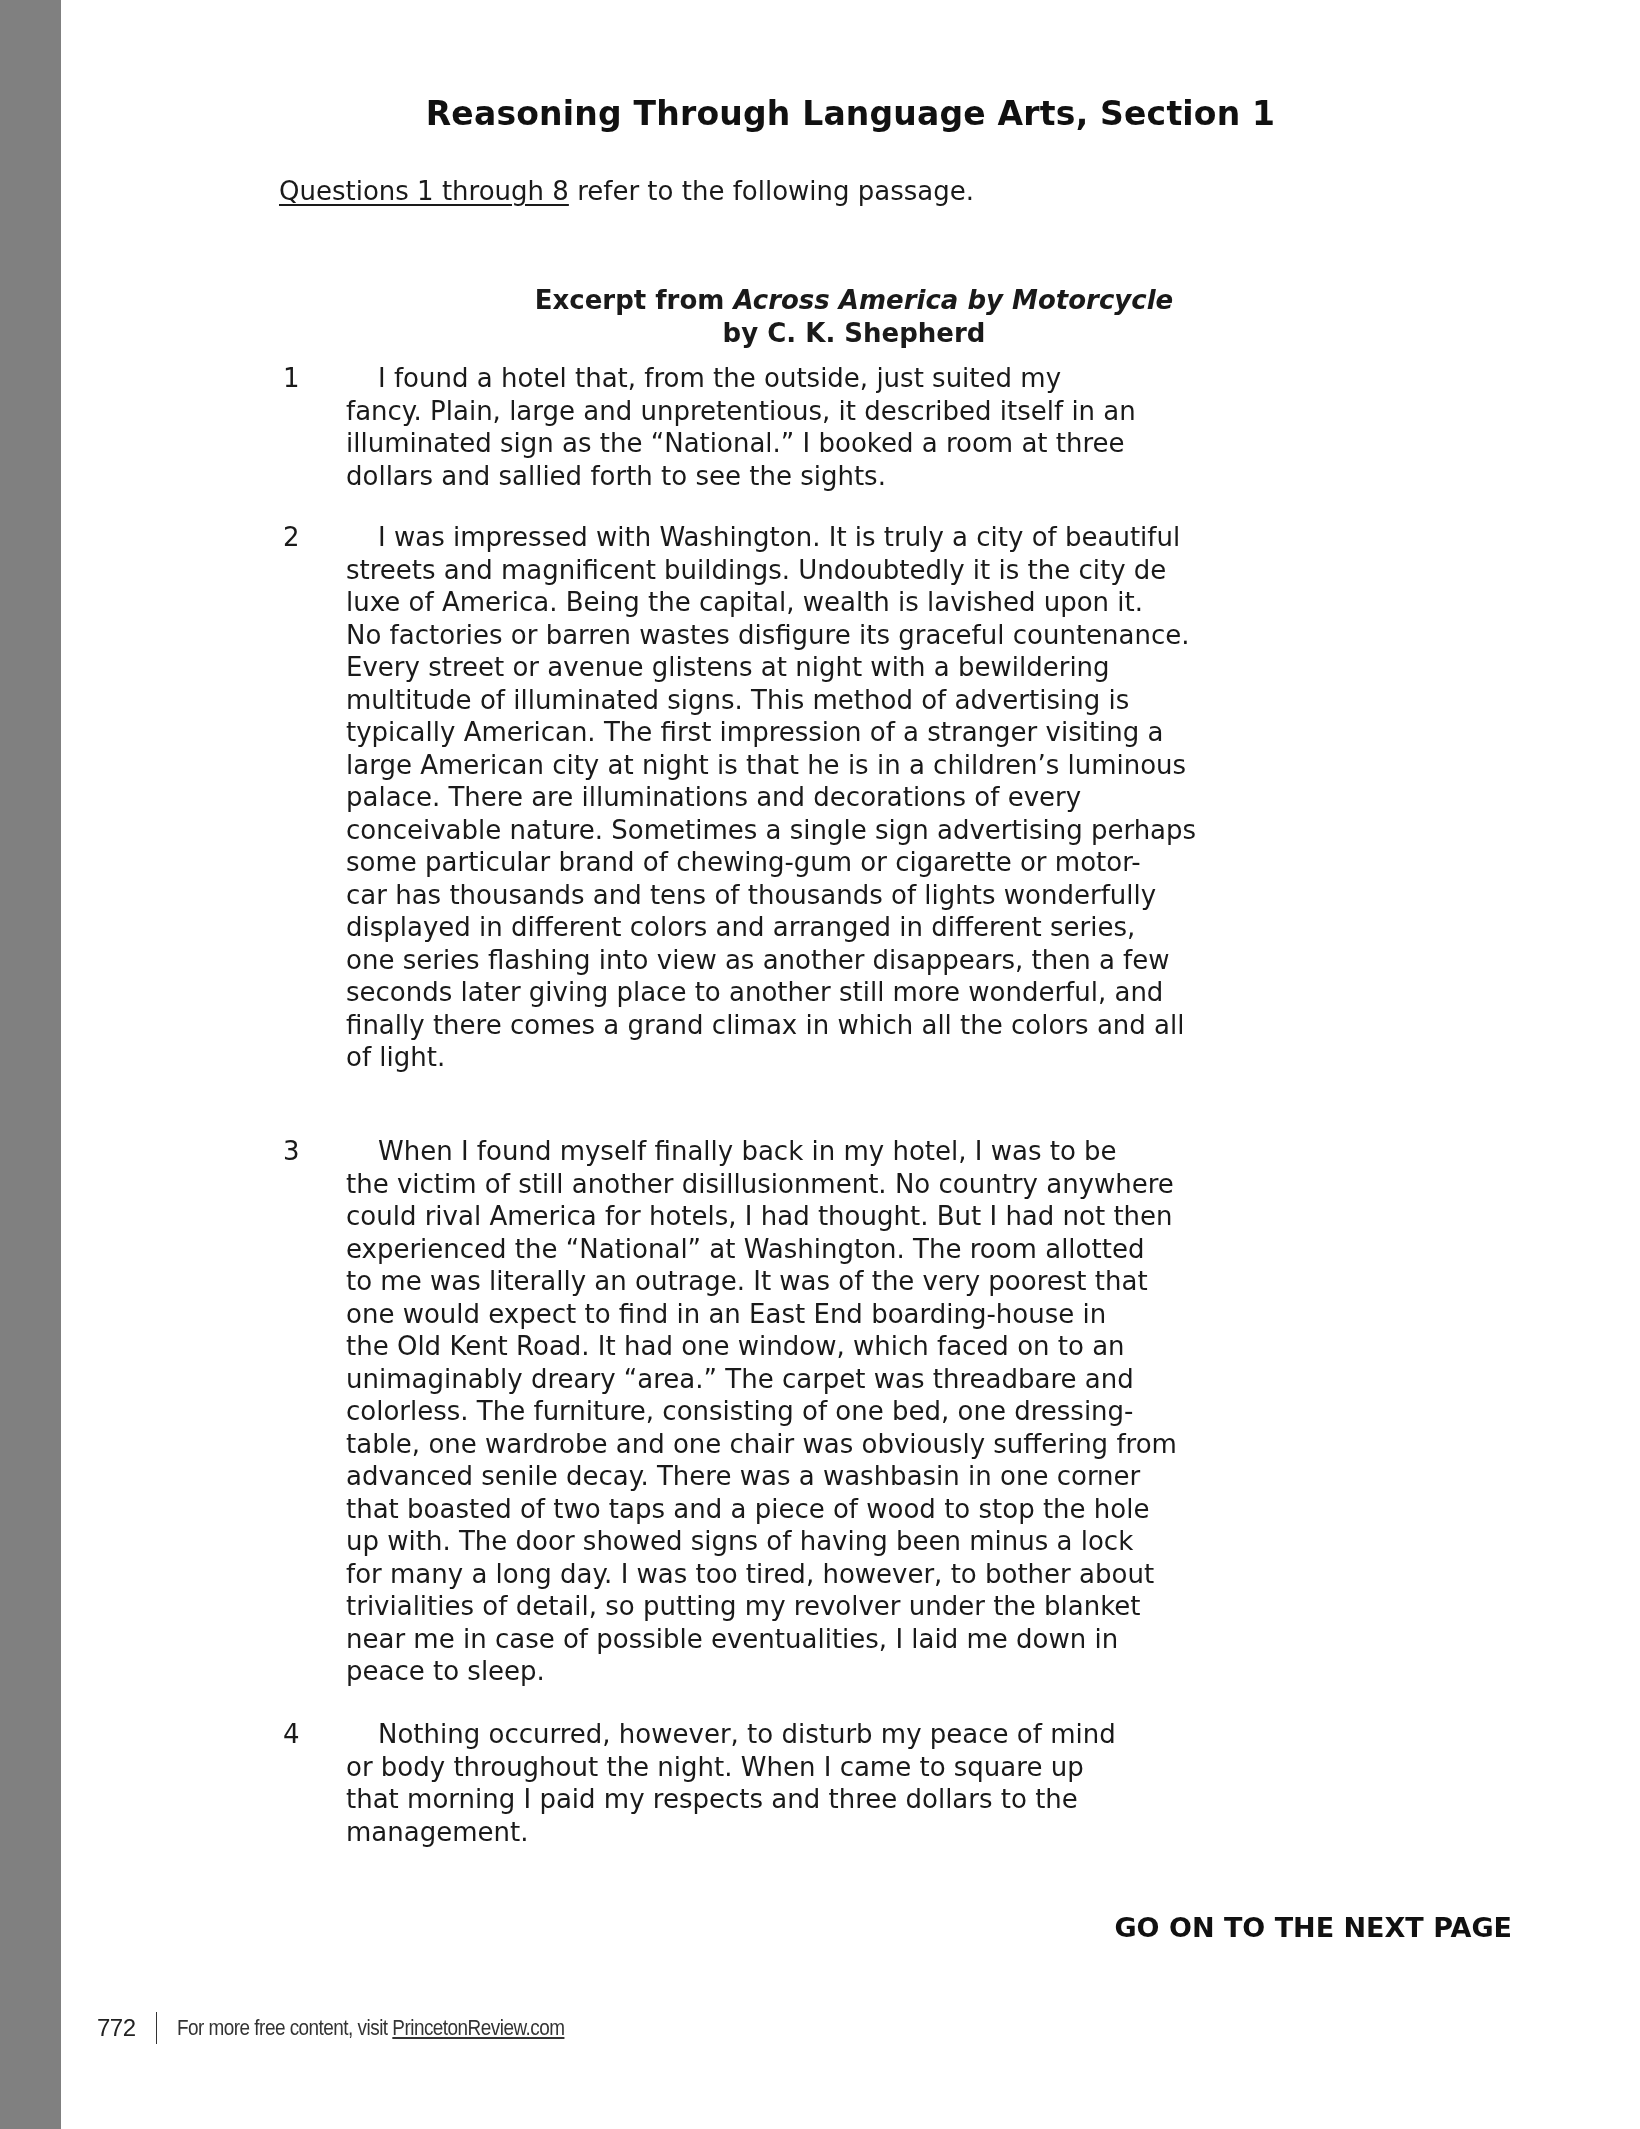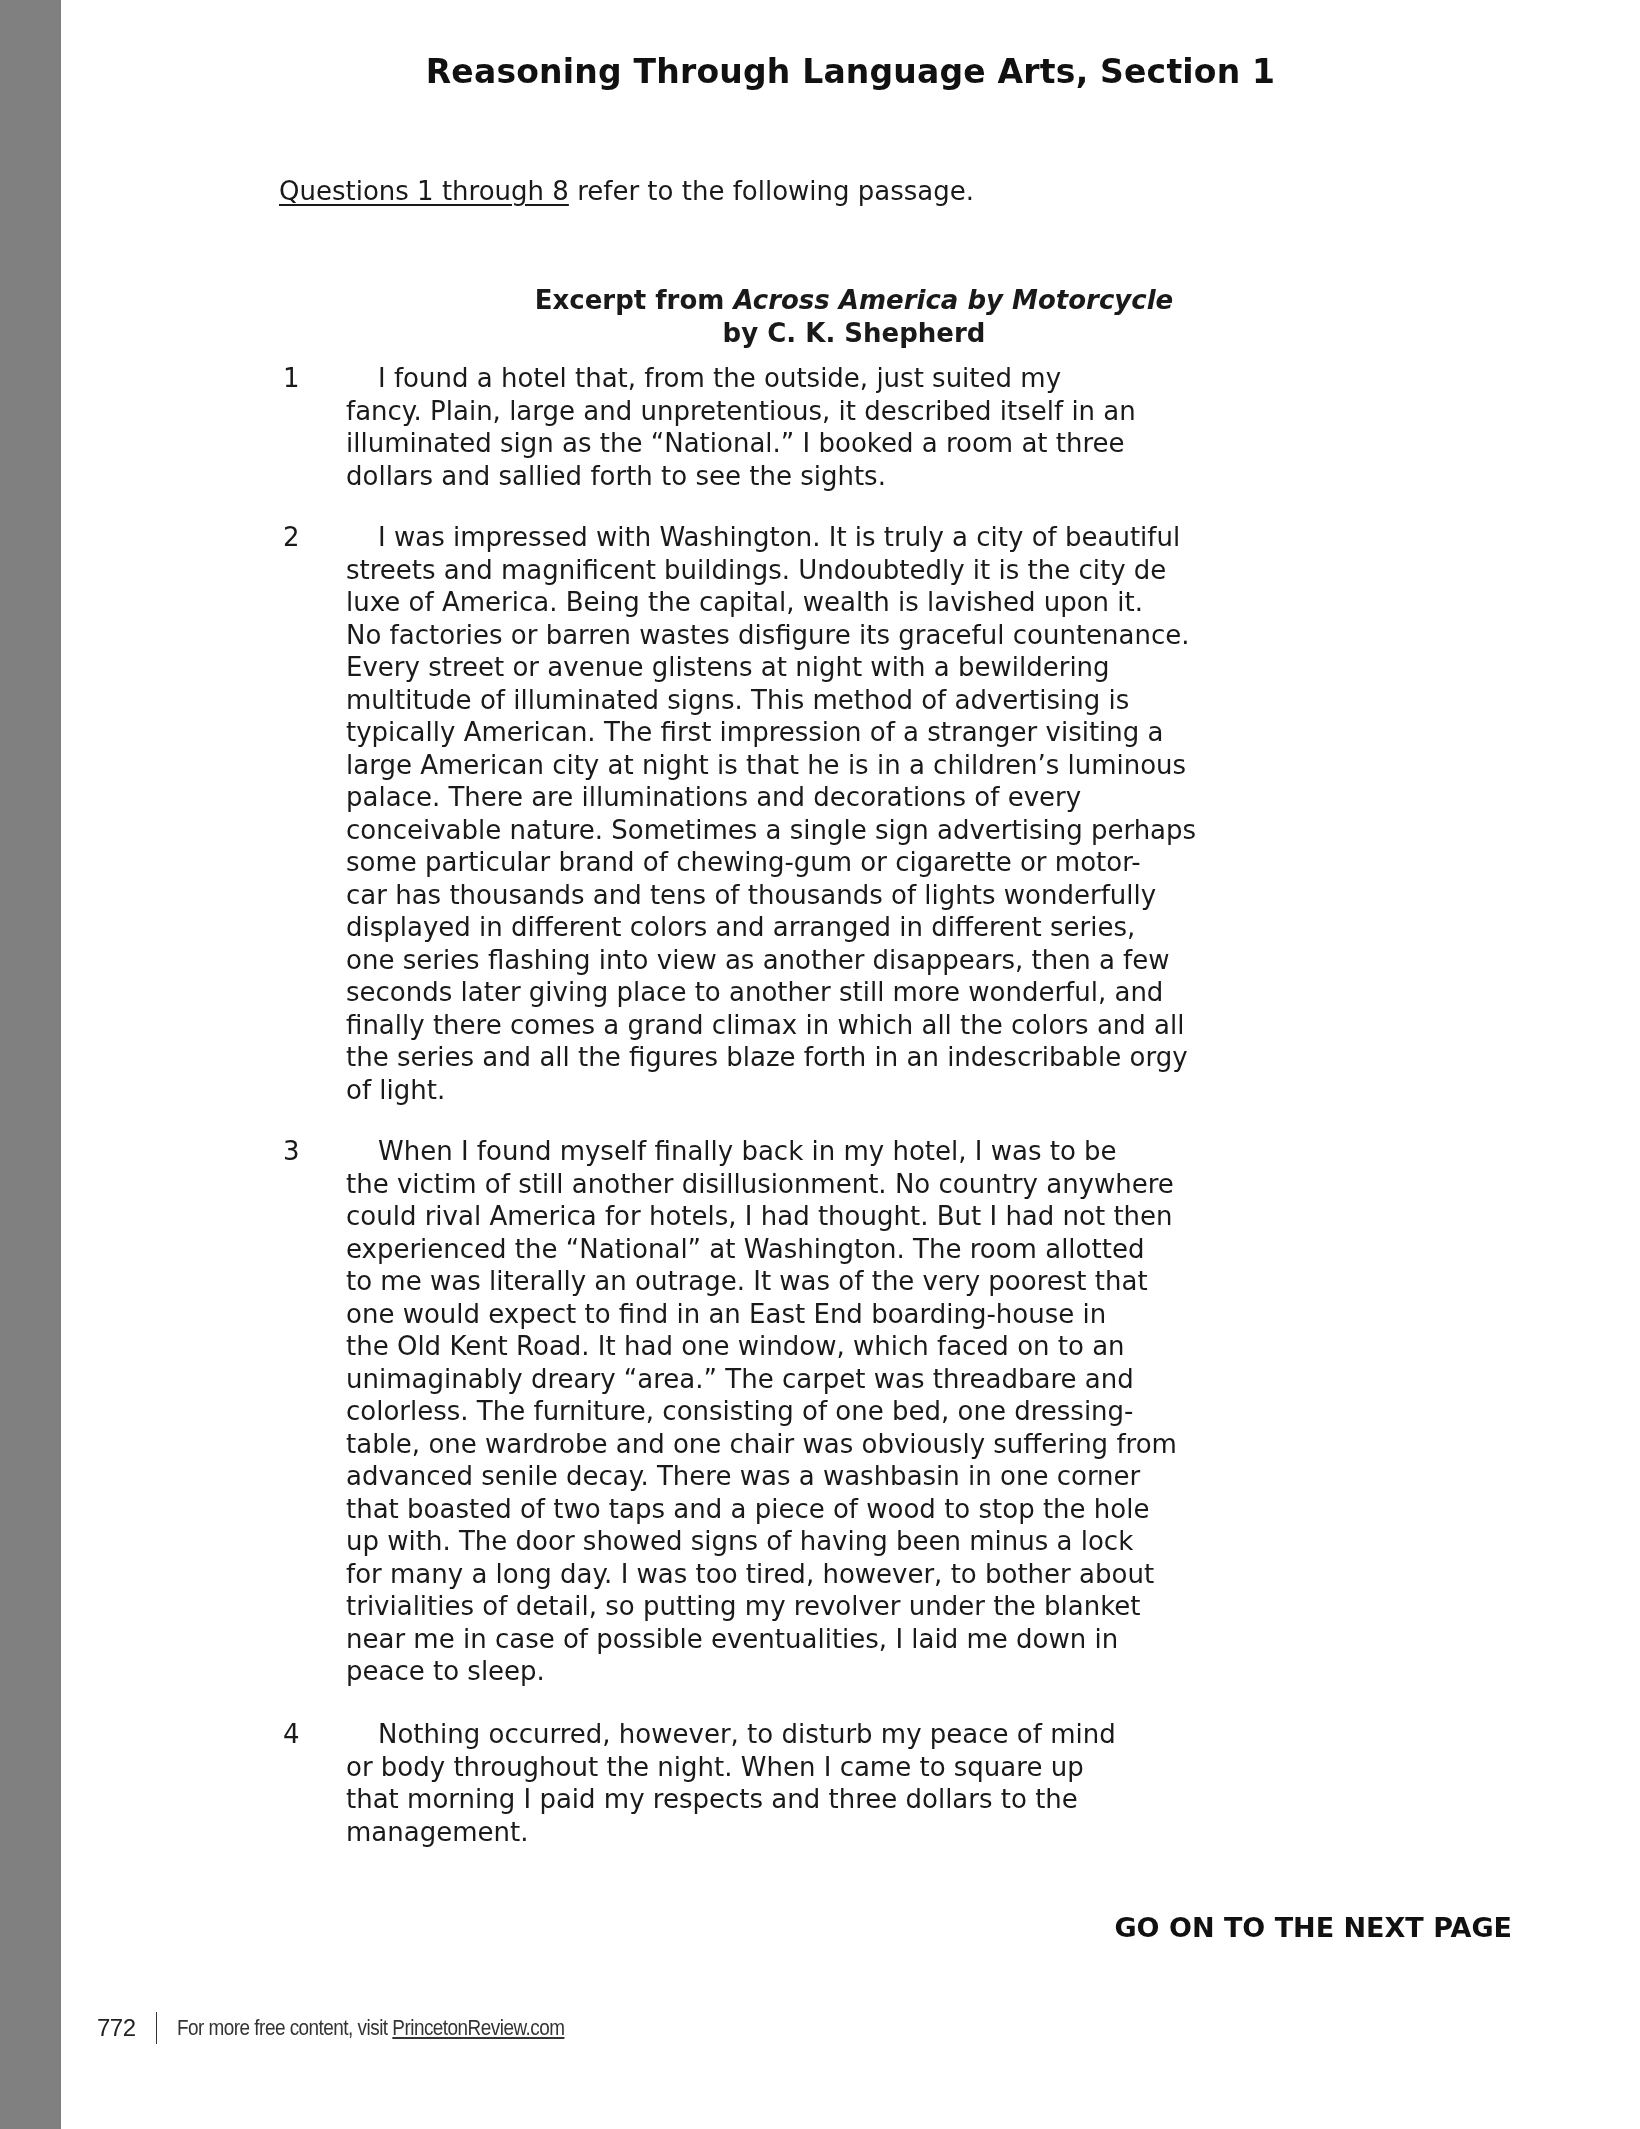--- a/index.html
+++ b/index.html
@@ -7,21 +7,21 @@
     width: 1640px; height: 2129px; position: relative; overflow: hidden;
     background: #ffffff; color: #1a1a1a;
     font-family: "DejaVu Sans", sans-serif;
   }
   .sidebar { position: absolute; left: 0; top: 0; width: 61px; height: 2129px; background: #808080; }
   .section-title {
     position: absolute; left: 61px; right: 0; top: 52px; text-align: center;
     font-size: 33px; font-weight: bold; letter-spacing: 0.2px; margin: 0; color: #111;
     padding-right: 0;
   }
-  .section-title span { display: inline-block; margin-left: 0; }
+  .section-title span { display: inline-block; margin-left: 0; margin-top: 42px; }
   .intro {
     position: absolute; left: 279px; top: 176px; font-size: 26px; color: #1a1a1a;
   }
   .intro .u { text-decoration: underline; text-underline-offset: 4px; }
   .excerpt-head {
     position: absolute; left: 340px; width: 1028px; top: 284px; text-align: center;
     font-size: 26px; font-weight: bold; line-height: 33px; color: #1a1a1a;
   }
   .excerpt-head i { font-style: italic; }
   .para { position: absolute; left: 283px; width: 1000px; }
@@ -76,21 +76,20 @@
     <span class="line">typically American. The first impression of a stranger visiting a</span>
     <span class="line">large American city at night is that he is in a children’s luminous</span>
     <span class="line">palace. There are illuminations and decorations of every</span>
     <span class="line">conceivable nature. Sometimes a single sign advertising perhaps</span>
     <span class="line">some particular brand of chewing-gum or cigarette or motor-</span>
     <span class="line">car has thousands and tens of thousands of lights wonderfully</span>
     <span class="line">displayed in different colors and arranged in different series,</span>
     <span class="line">one series flashing into view as another disappears, then a few</span>
     <span class="line">seconds later giving place to another still more wonderful, and</span>
     <span class="line">finally there comes a grand climax in which all the colors and all</span>
-    <span class="line">the series and all the figures blaze forth in an indescribable orgy</span>
     <span class="line">of light.</span>
   </div>
 </div>
 
 <div class="para" style="top:1135px;">
   <div class="num">3</div>
   <div class="body">
     <span class="line first">When I found myself finally back in my hotel, I was to be</span>
     <span class="line">the victim of still another disillusionment. No country anywhere</span>
     <span class="line">could rival America for hotels, I had thought. But I had not then</span>

